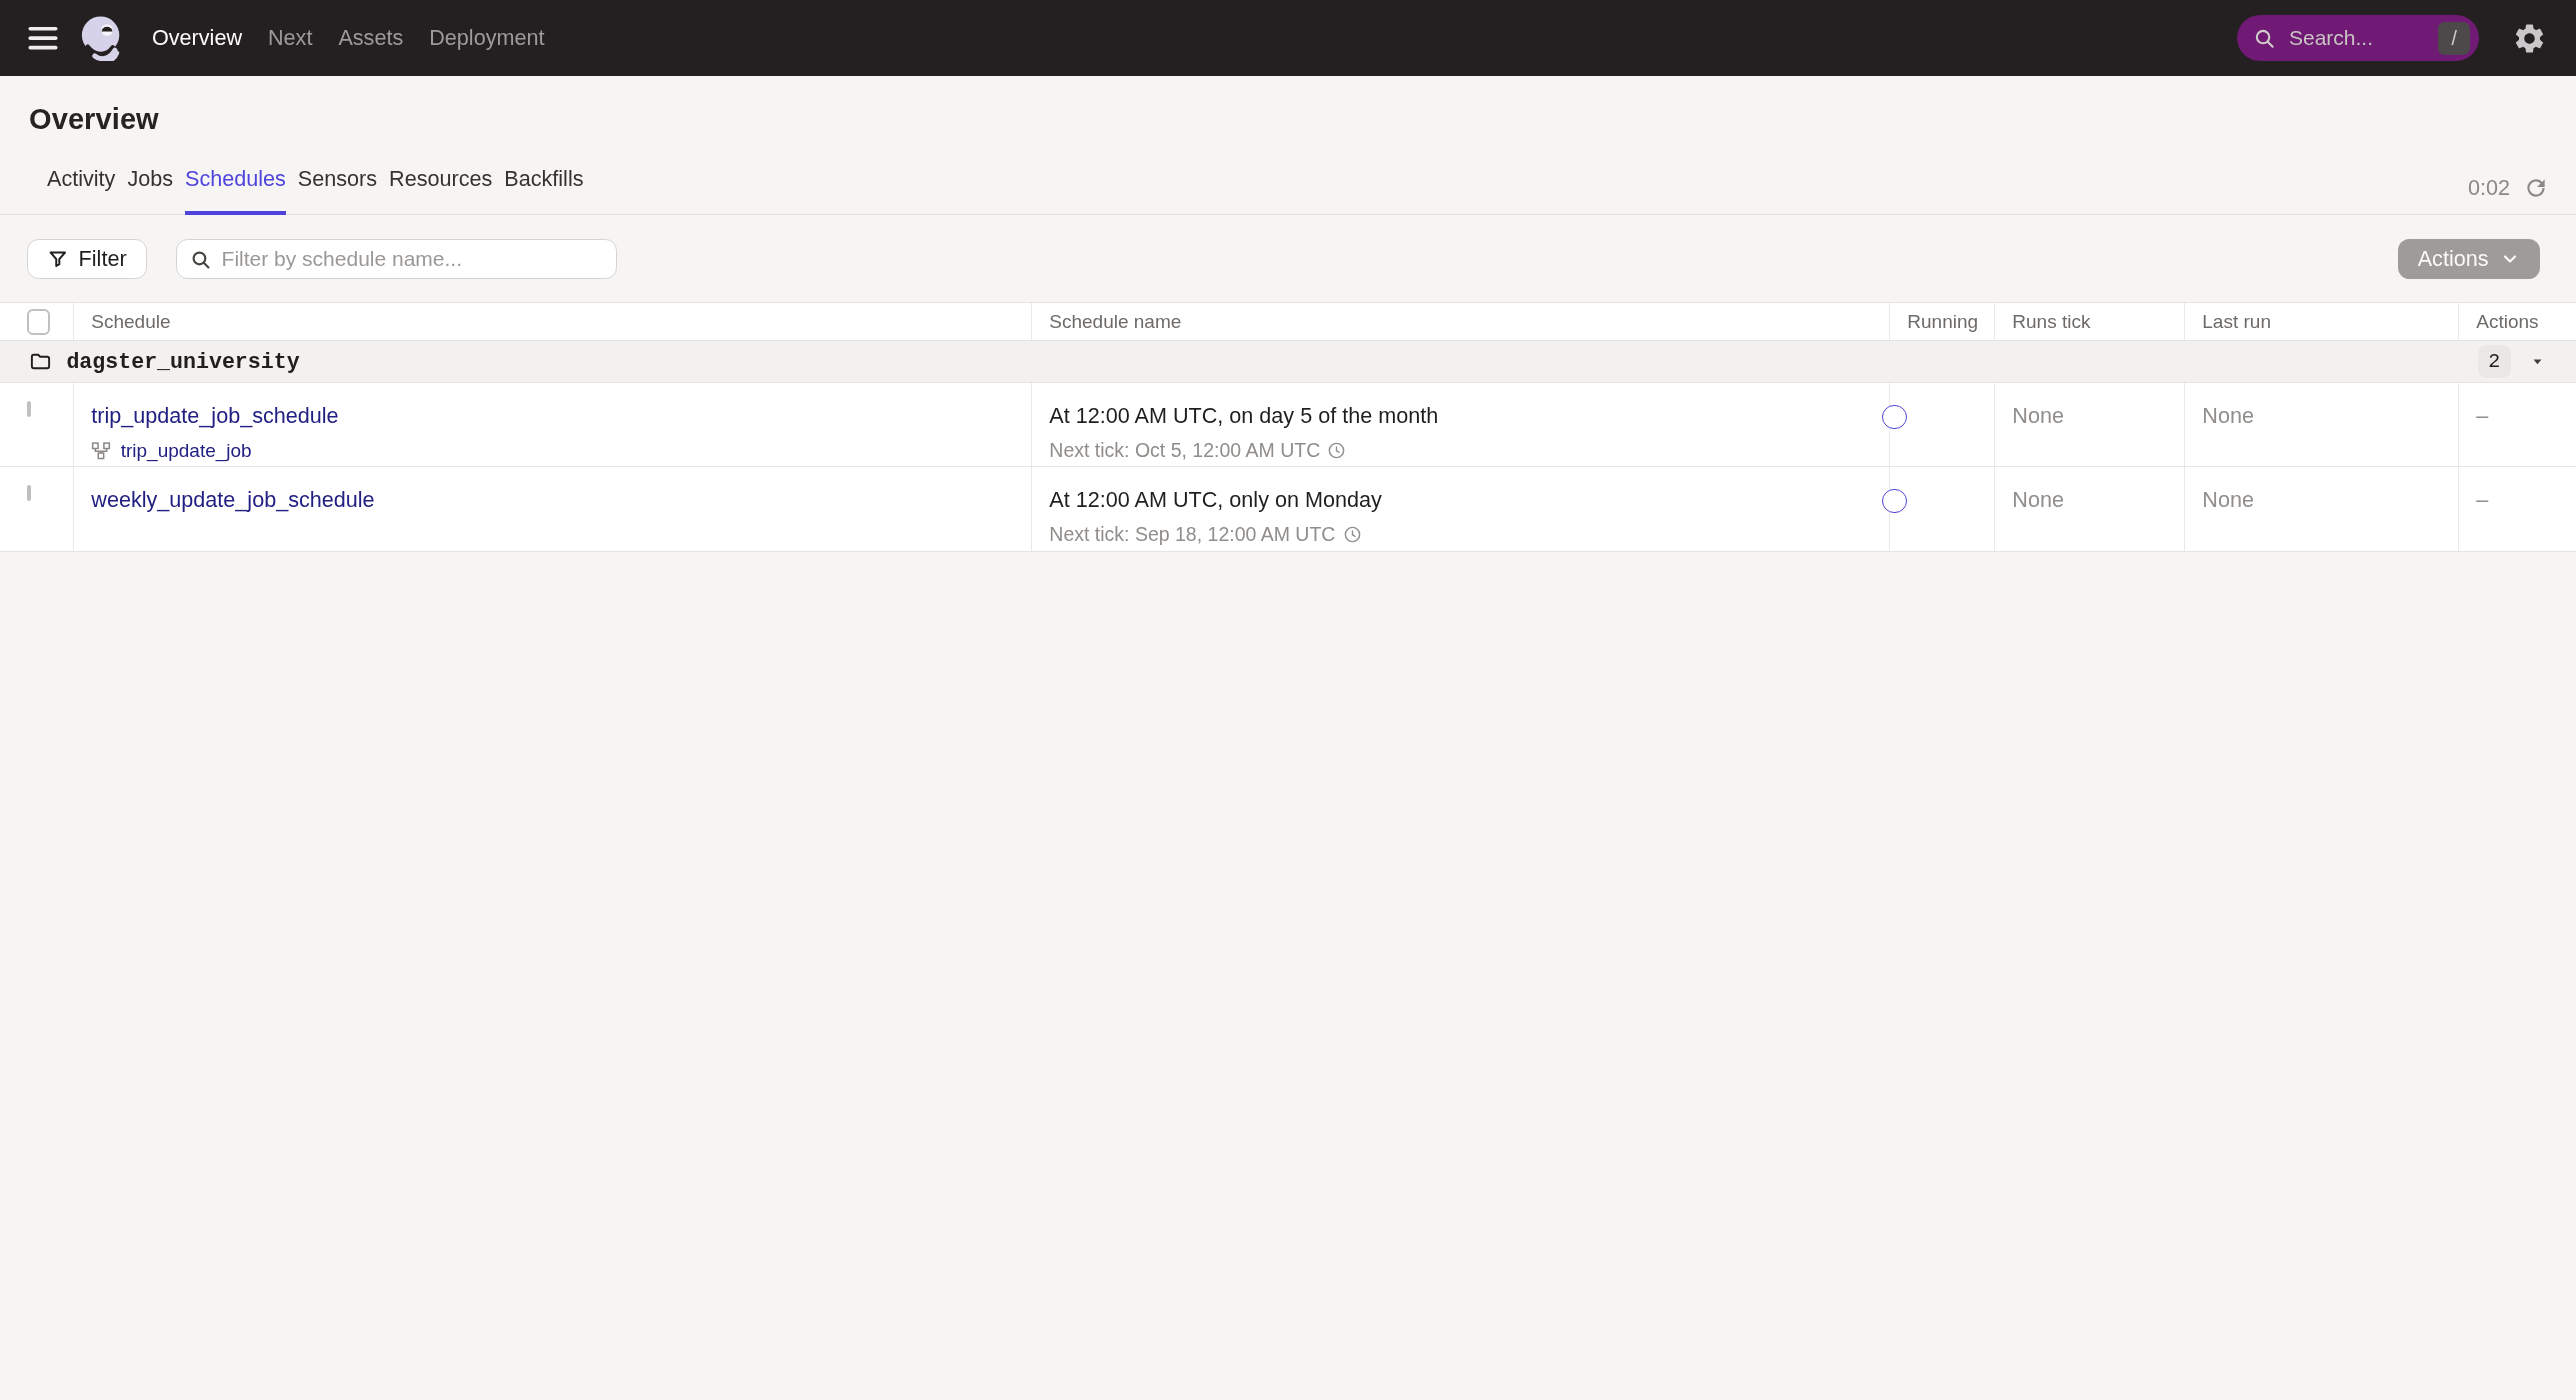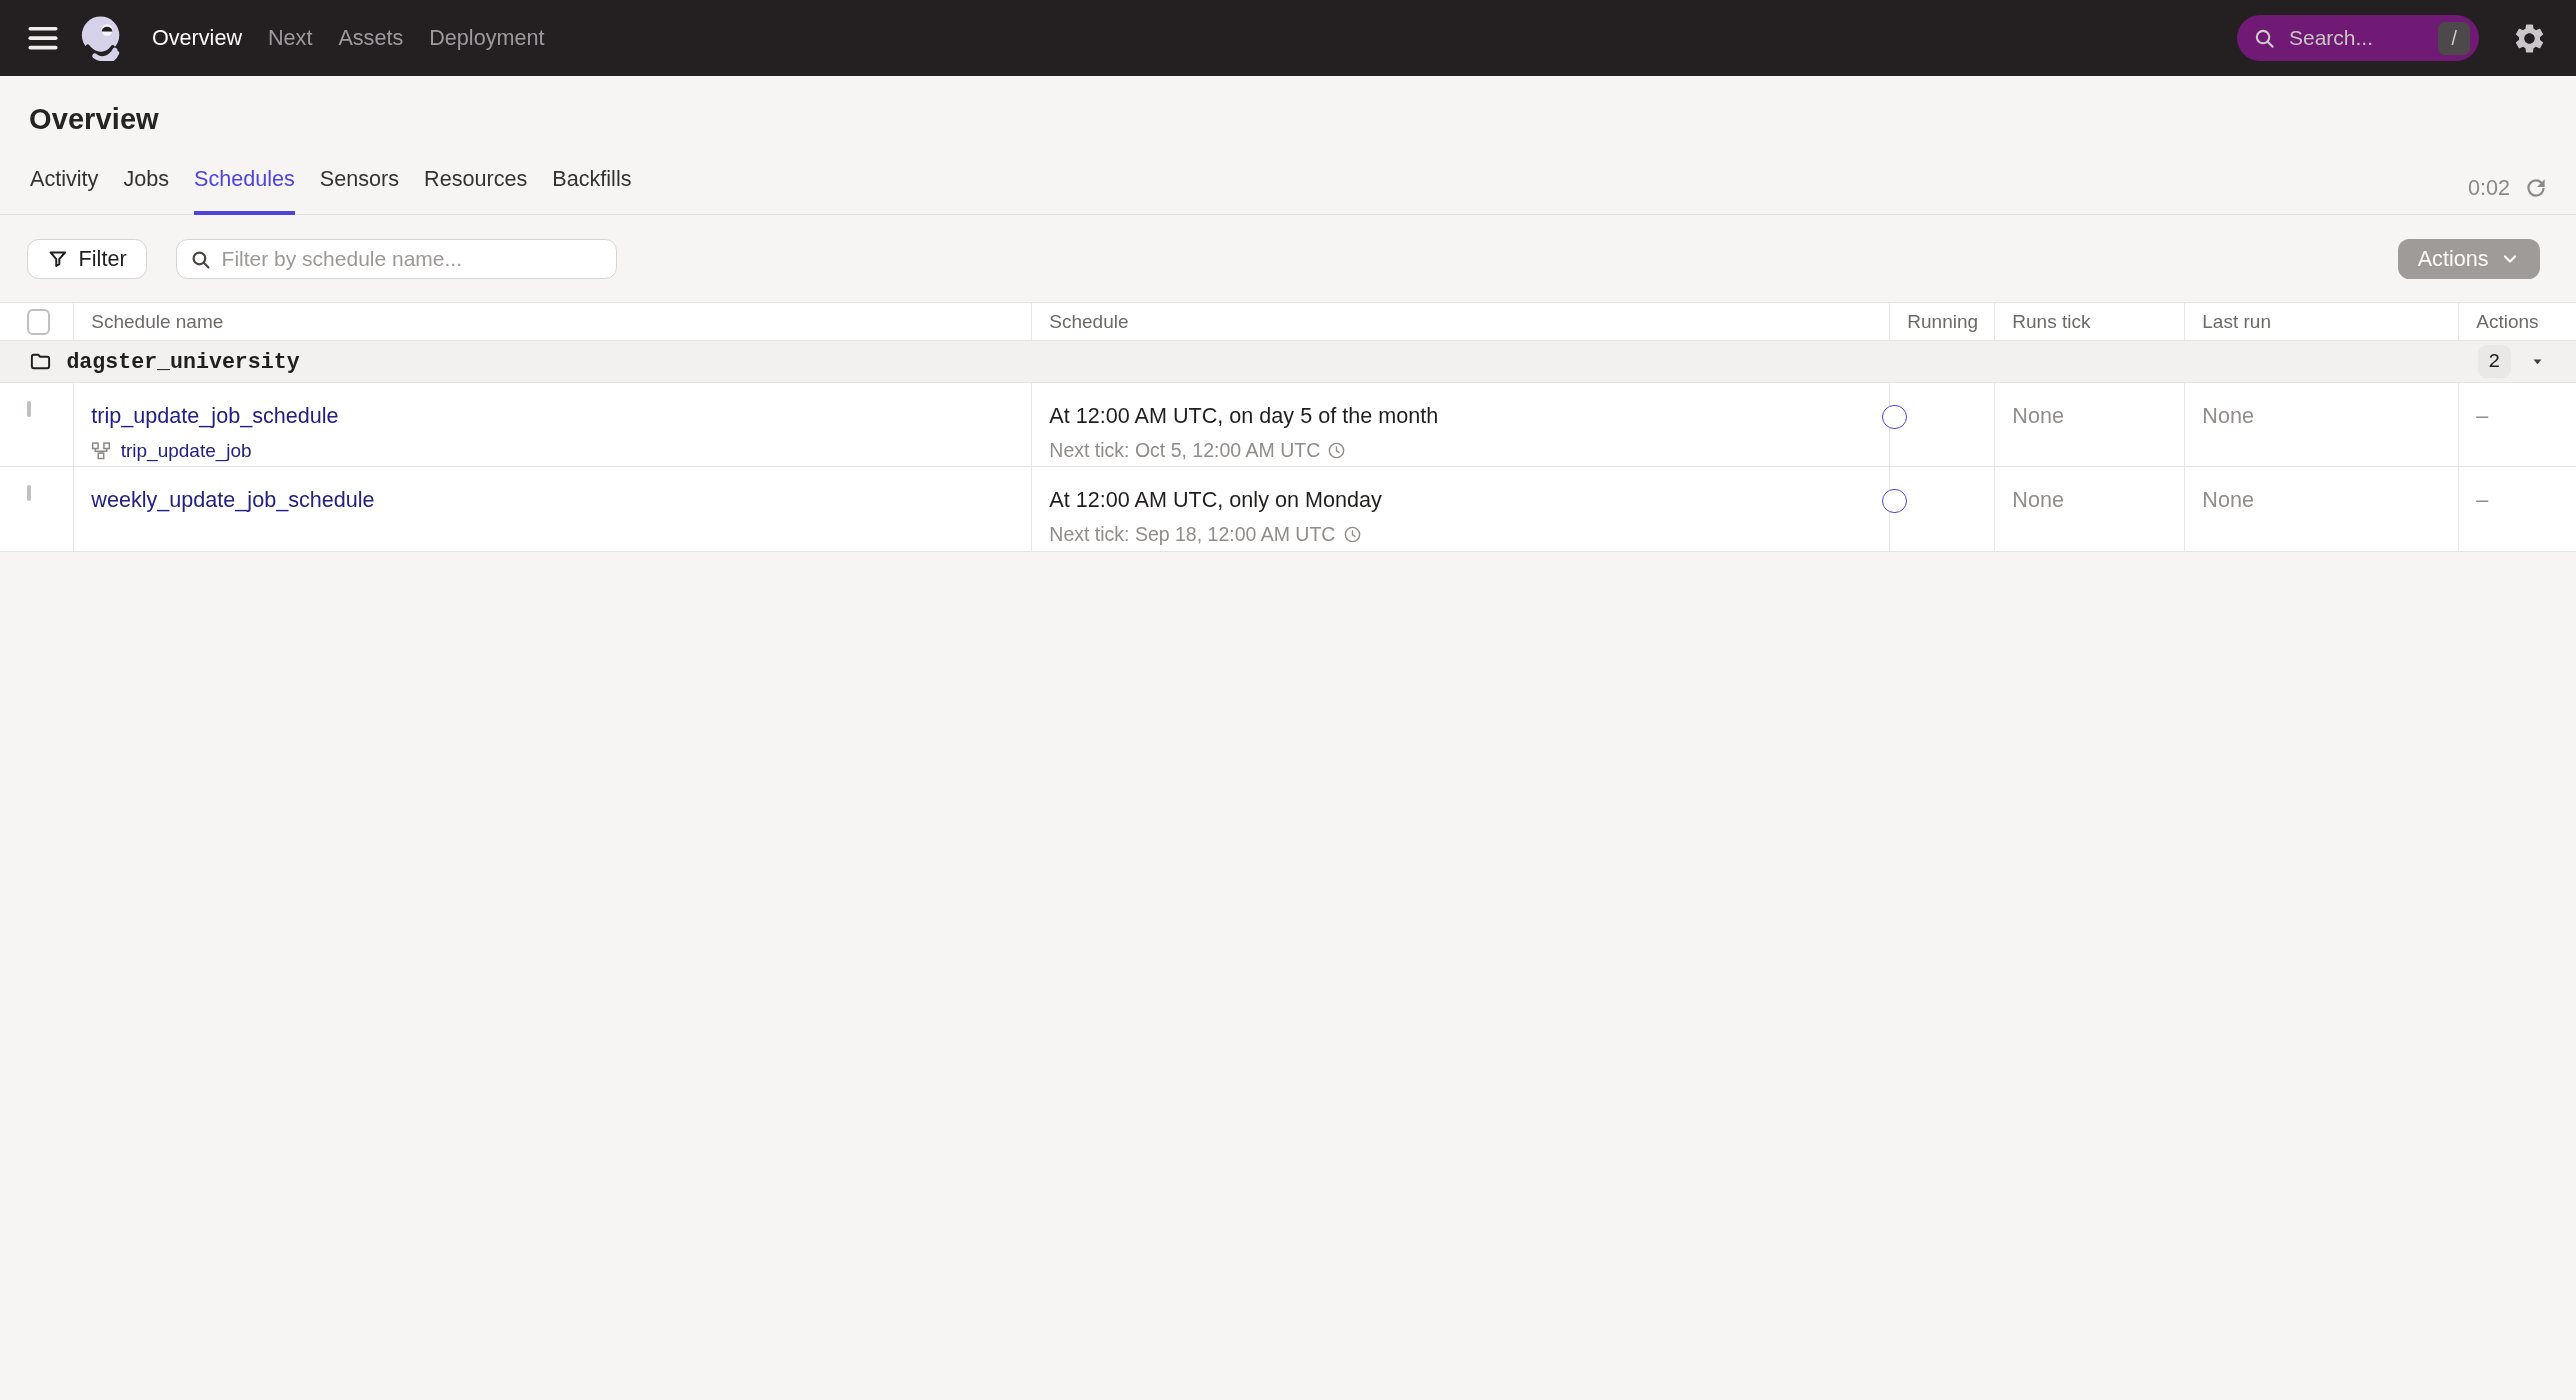--- a/index.html
+++ b/index.html
@@ -46,23 +46,23 @@
   .page-title {
     margin: 27px 0 0 29px;
     font-size: 29px; font-weight: 600; color: #262322;
     letter-spacing: 0.1px;
   }
 
   
   .tabs-bar {
     position: relative;
     margin-top: 30px;
-    padding: 0 30px;
+    padding: 0 47px;
     border-bottom: 1.4px solid #E4E2E0;
-    display: flex; gap: 25px; align-items: flex-end;
+    display: flex; gap: 12px; align-items: flex-end;
   }
   .tab {
     font-size: 21.6px; font-weight: 500; color: #36322F;
     padding-bottom: 19px; cursor: pointer;
     border-bottom: 4.3px solid transparent; margin-bottom: -1.4px;
   }
   .tab.active { color: #4F43DD; border-bottom-color: #4F43DD; }
   .tabs-right {
     position: absolute; right: 27px; bottom: 13px;
     display: flex; align-items: center; gap: 13px;
@@ -269,22 +269,22 @@
       </svg>
   </button>
 </div>
 
 <div class="sched-table">
 
   <div class="grid-row thead">
     <div class="cb-cell">
       <span class="checkbox"></span>
     </div>
+    <div>Schedule</div>
     <div>Schedule name</div>
-    <div>Schedule</div>
     <div>Running</div>
     <div>Runs tick</div>
     <div>Last run</div>
     <div>Actions</div>
   </div>
 
   <div class="group-row">
     <span class="folder-icon">
       <svg viewBox="0 0 24 24" fill="none" stroke="currentColor" stroke-width="2" stroke-linejoin="round">
           <path d="M3 7a2 2 0 012-2h4.6l2 2H19a2 2 0 012 2v8a2 2 0 01-2 2H5a2 2 0 01-2-2V7z"></path>

